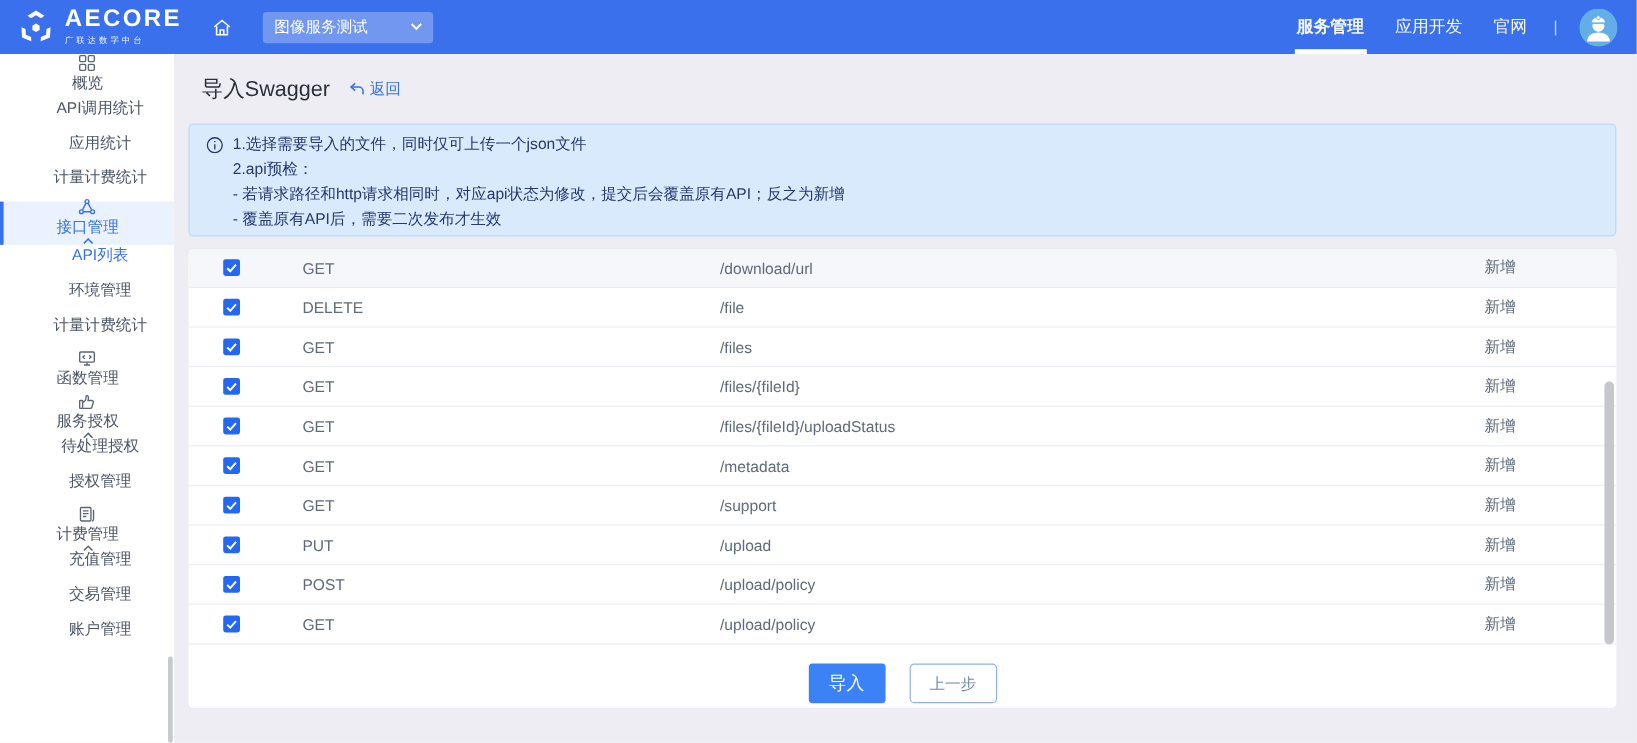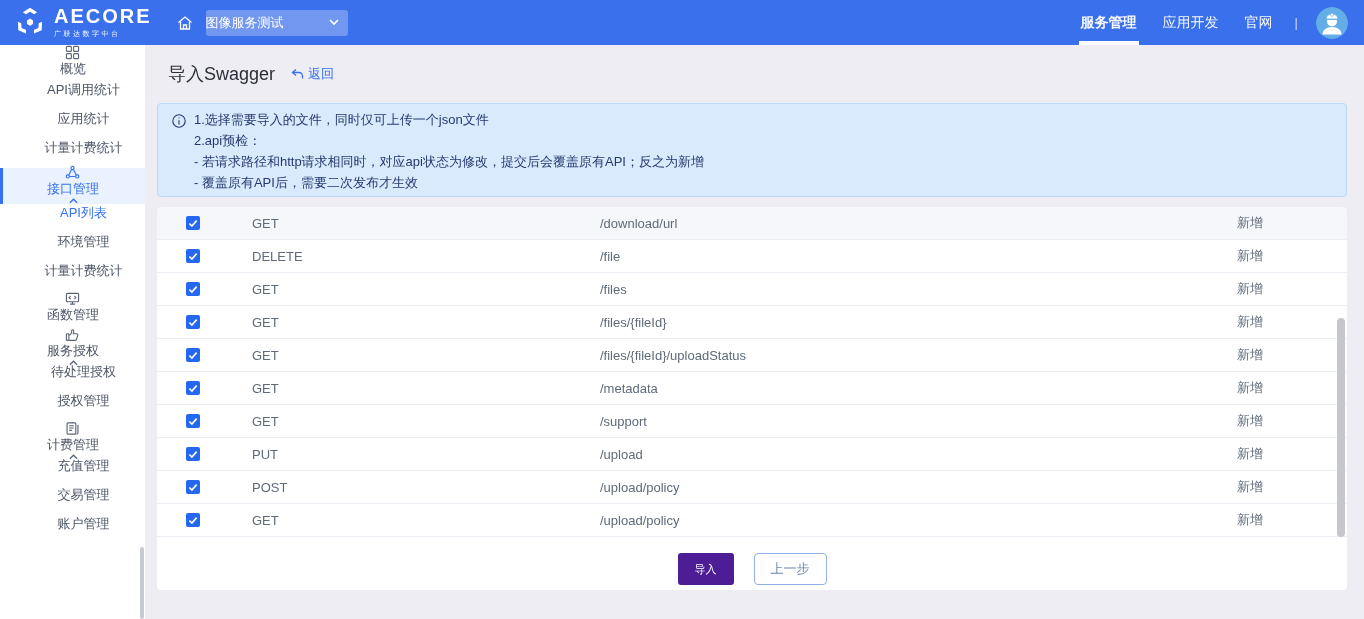--- a/index.html
+++ b/index.html
@@ -7,29 +7,29 @@
   body {
     width:1364px; height:619px; overflow:hidden;
     font-family:"Liberation Sans","DejaVu Sans",sans-serif;
     background:#ededf3; color:#4c5566;
   }
   
   .topbar {
     height:45px; background:#3b70ec; color:#fff;
     display:flex; align-items:center; padding:0 16px 0 14px; position:relative;
   }
-  .logo { display:flex; align-items:flex-start; gap:8px; }
+  .logo { display:flex; align-items:center; gap:8px; }
   .logo-mark { display:flex; }
   .logo-title { font-size:20px; font-weight:bold; letter-spacing:2px; line-height:1; }
   .logo-sub { font-size:7px; letter-spacing:2.5px; margin-top:3px; opacity:.95; white-space:nowrap; }
   .home-ic { margin-left:24px; display:flex; cursor:pointer; }
   .ws-select {
-    margin-left:12px; width:142px; height:26px; background:rgba(255,255,255,.28);
+    margin-left:25px; width:142px; height:26px; background:rgba(255,255,255,.28);
     border-radius:3px; display:flex; align-items:center; justify-content:space-between;
-    padding:0 9px 0 0; font-size:13px; cursor:pointer;
+    padding:0 9px 0 10px; font-size:13px; cursor:pointer;
   }
   .topnav { display:flex; gap:26px; margin-left:auto; font-size:14px; align-items:center; height:100%; }
   .nav-item { position:relative; display:flex; align-items:center; height:100%; cursor:pointer; color:rgba(255,255,255,.95); }
   .nav-item.active { font-weight:bold; }
   .nav-item.active::after { content:""; position:absolute; left:-2px; right:-2px; bottom:0; height:4px; background:#fff; }
   .nav-divider { margin:0 18px 0 22px; opacity:.7; font-size:13px; }
   .avatar { width:32px; height:32px; border-radius:50%; overflow:hidden; cursor:pointer; display:flex; }
   
   .body { display:flex; height:574px; }
   
@@ -61,21 +61,21 @@
   .trow { display:flex; align-items:center; height:33px; border-bottom:1px solid #ebeef5; font-size:13px; color:#5f6b7a; }
   #rows .trow:first-child { background:#f6f7fa; }
   .cell-check { flex:0 0 95px; padding-left:29px; display:flex; align-items:center; }
   .checkbox { width:14px; height:14px; background:#2468f2; border-radius:2px; display:flex; align-items:center; justify-content:center; cursor:pointer; }
   .cell-method { flex:0 0 348px; }
   .cell-path { flex:1; }
   .cell-status { flex:0 0 140px; text-align:right; padding-right:84px; }
   .vscroll { position:absolute; top:0; right:2px; bottom:0; width:8px; cursor:pointer; }
   .vthumb { position:absolute; top:111px; bottom:2px; width:8px; background:#c5c7cb; border-radius:4px; }
   .btn-row { display:flex; justify-content:center; gap:20px; margin-top:14px; }
-  .btn-primary { background:#4c1d95; color:#fff; border:none; border-radius:3px; font-size:11px; padding:7px 17px; cursor:pointer; font-family:Liberation Serif, serif; }
+  .btn-primary { background:#3b82f6; color:#fff; border:none; border-radius:3px; font-size:15px; padding:7px 17px; cursor:pointer; font-family:Liberation Serif, serif; }
   .btn-outline { background:#fff; color:#6f87ae; border:1px solid #8fb0ea; border-radius:4px; font-size:13px; padding:6px 16px; cursor:pointer; font-family:inherit; }
 </style>
 </head>
 <body>
 
 <div class="app">
 
   <header class="topbar">
     <div class="logo">
       <span class="logo-mark">

